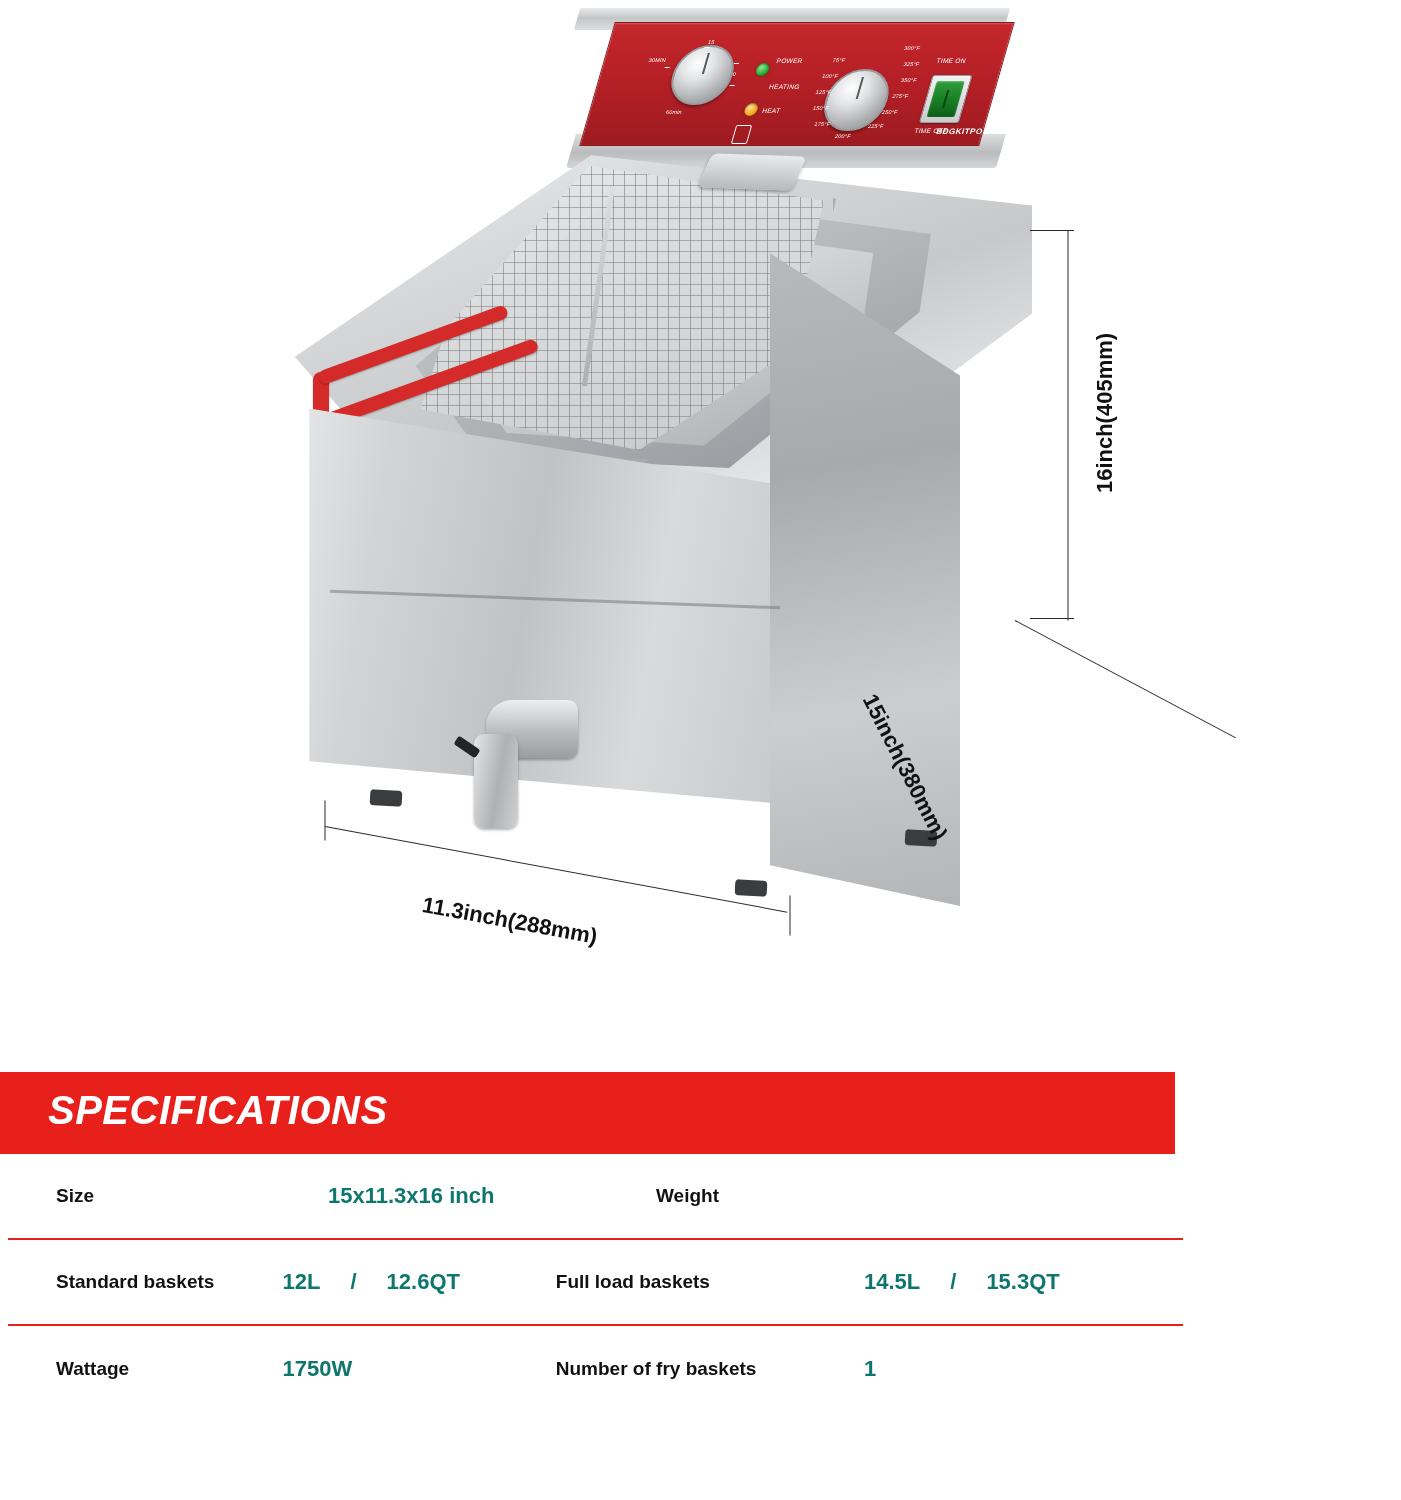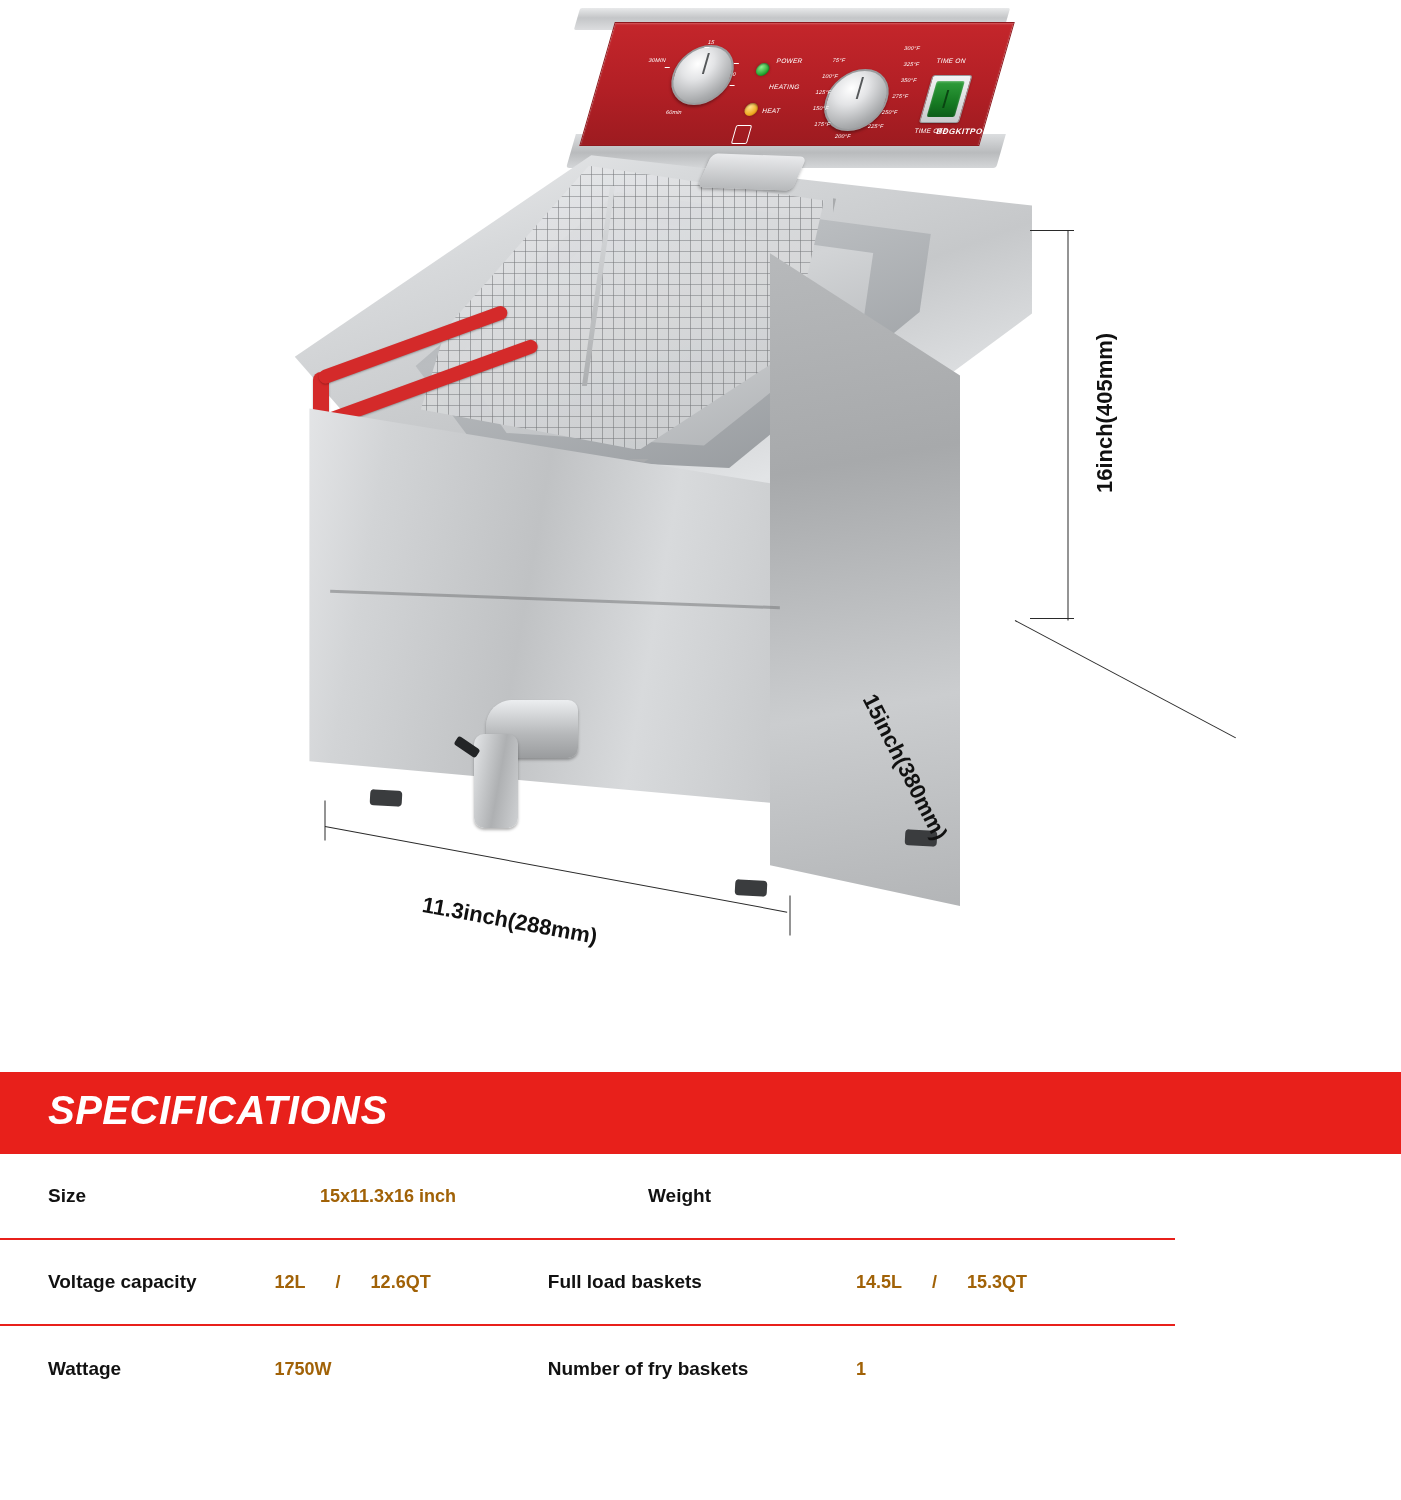--- a/index.html
+++ b/index.html
@@ -317,58 +317,59 @@
     color: #111;
     white-space: nowrap;
   }
   .dim-h { transform: rotate(-90deg); transform-origin: center center; }
 
   
   .spec-header {
     position: absolute;
     left: 0;
     top: 1072px;
-    width: 1401px;
+    width: 1175px;
     height: 82px;
     background: #e8201b;
     text-align: right;
   }
   .spec-header .title {
     position: absolute;
     left: 48px;
     top: 16px;
     font-size: 40px;
     font-weight: bold;
     font-style: italic;
     color: #ffffff;
     letter-spacing: .5px;
   }
   .spec-table {
     position: absolute;
     left: 0;
     top: 1154px;
     width: 1175px;
+    padding-left: 8px;
   }
   .spec-row {
     display: flex;
     align-items: center;
     height: 86px;
     border-bottom: 2px solid #e8201b;
     box-sizing: border-box;
   }
   .spec-row:last-child { border-bottom: none; }
   .cell-label {
     font-size: 19px;
     font-weight: bold;
     color: #111;
   }
   .cell-value {
-    font-size: 18px;
+    font-size: 22px;
     font-weight: bold;
-    color: #a16207;
+    color: #0f766e;
   }
   .c1 { width: 320px; padding-left: 48px; box-sizing: border-box; }
   .c2 { width: 328px; }
   .c3 { width: 370px; }
   .c4 { width: 383px; }
   .val-split { display: inline-flex; align-items: center; }
   .val-split .sep { margin: 0 30px; font-weight: bold; }
 </style>
 </head>
 <body>
@@ -473,21 +474,21 @@
 
 <div class="spec-table">
 
   <div class="spec-row">
     <div class="c1 cell-label">Size</div>
     <div class="c2 cell-value">15x11.3x16 inch</div>
     <div class="c3 cell-label">Weight</div>
   </div>
 
   <div class="spec-row">
-    <div class="c1 cell-label">Voltage capacity</div>
+    <div class="c1 cell-label">Standard baskets</div>
     <div class="c2 cell-value val-split">
       <span>12L</span>
       <span class="sep">/</span>
       <span>12.6QT</span>
     </div>
     <div class="c3 cell-label">Full load baskets</div>
     <div class="c4 cell-value val-split">
       <span>14.5L</span>
       <span class="sep">/</span>
       <span>15.3QT</span>

